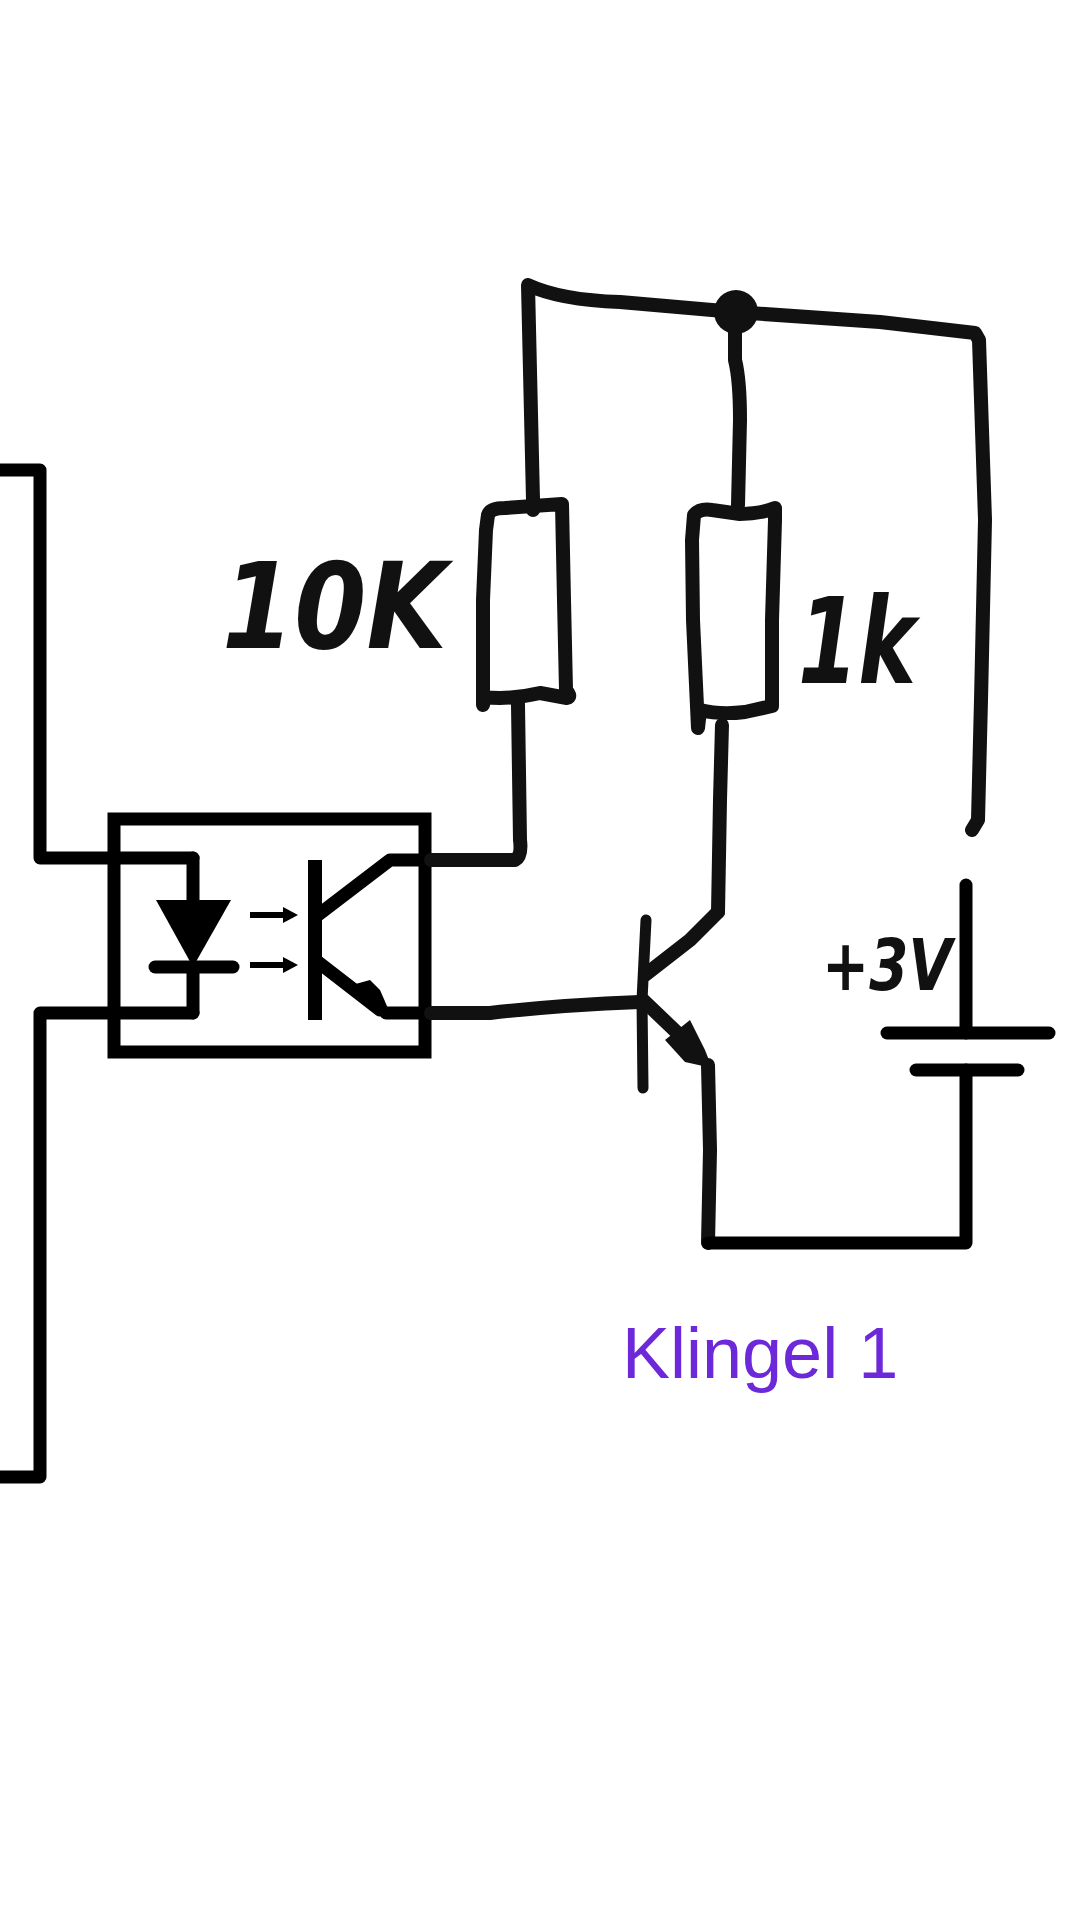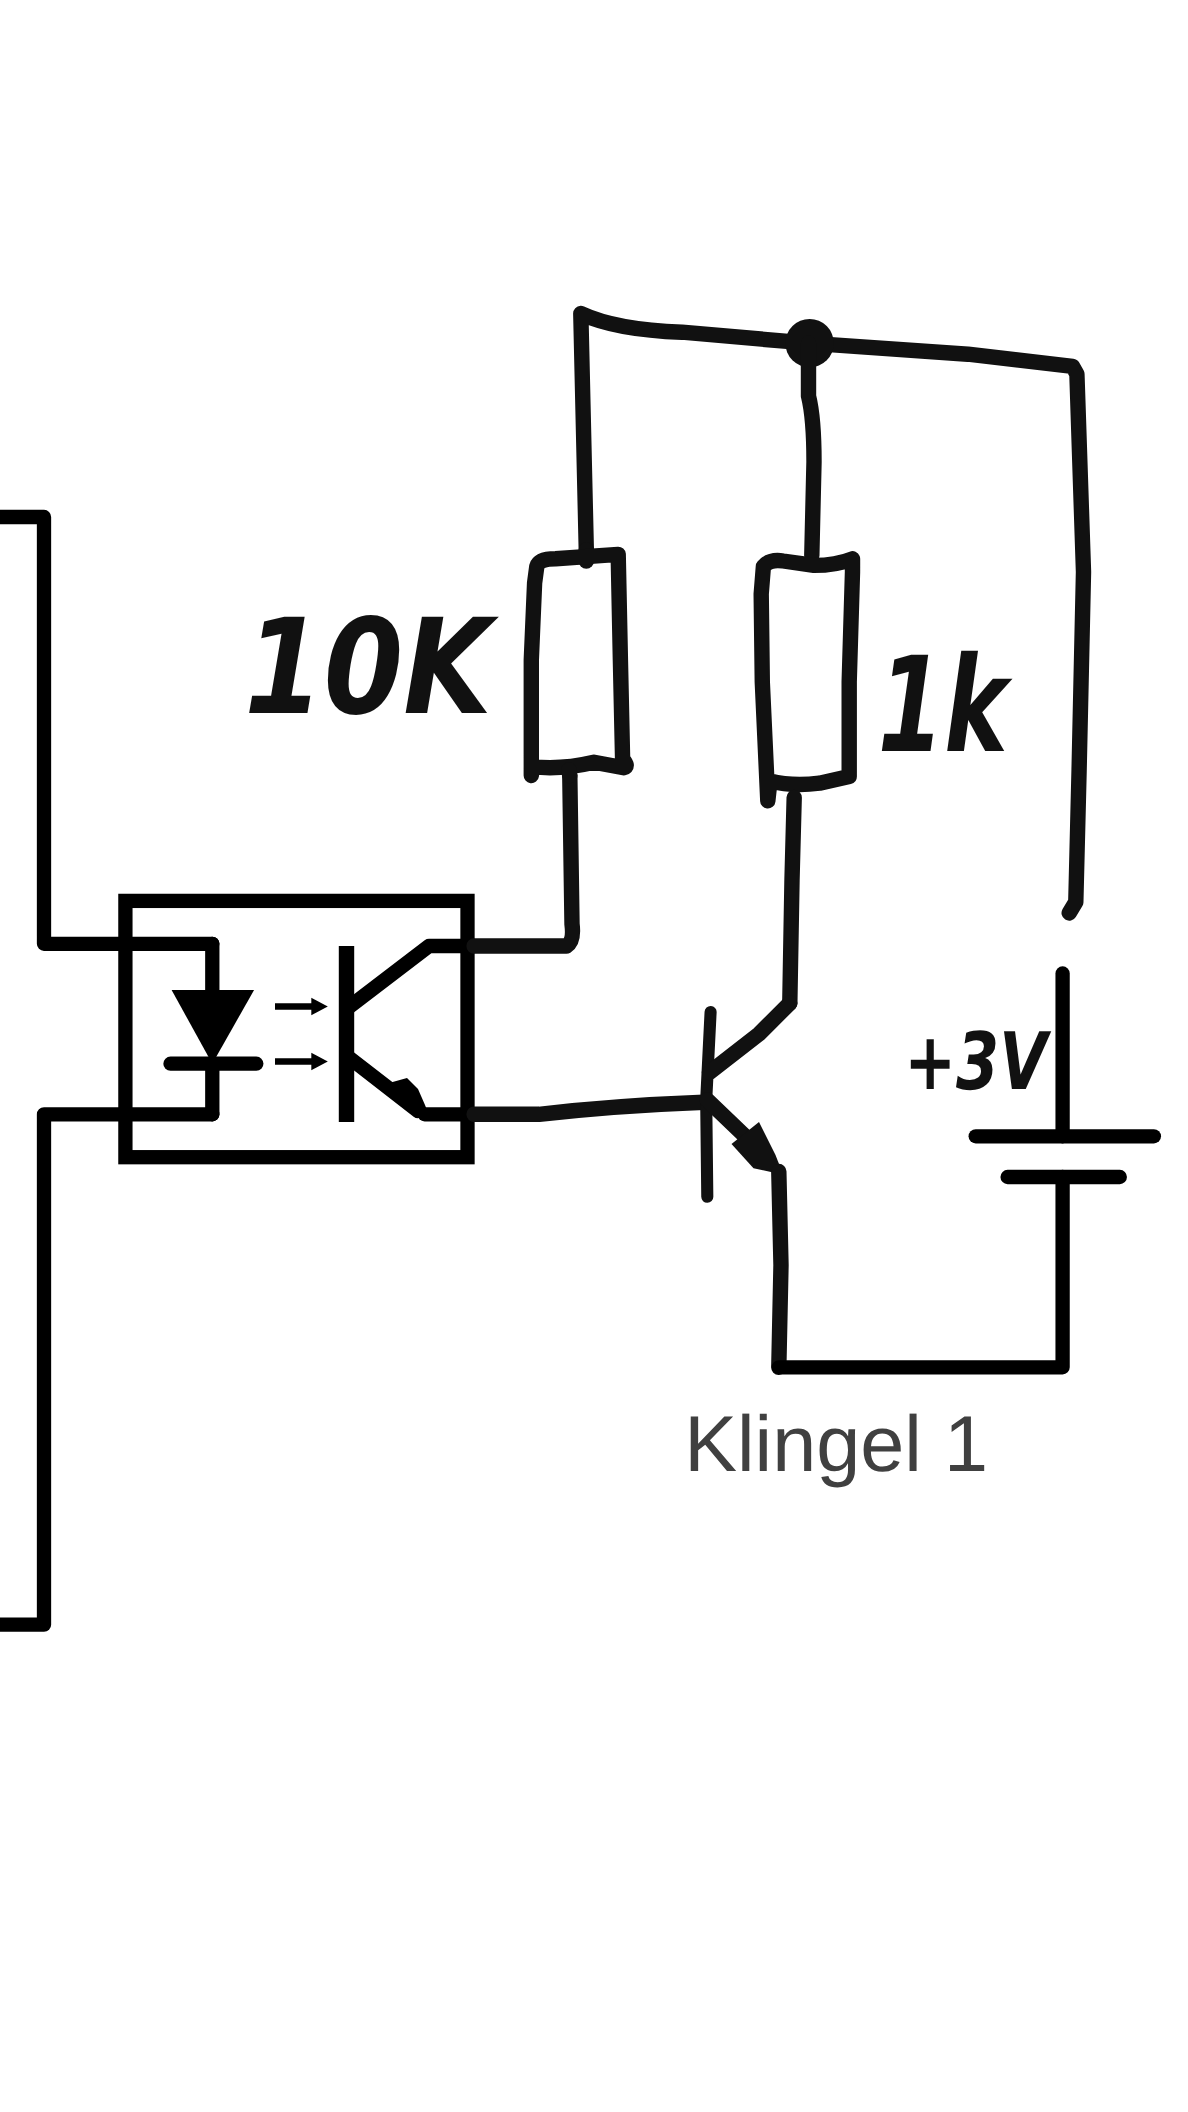--- a/index.html
+++ b/index.html
@@ -4,22 +4,22 @@
 <style>
   html, body { margin: 0; padding: 0; background: #ffffff; }
   body { width: 1080px; height: 1920px; position: relative; overflow: hidden; }
   #schematic { position: absolute; left: 0; top: 0; width: 1080px; height: 1920px; }
   .wire { fill: none; stroke: #000000; stroke-width: 13; stroke-linecap: round; stroke-linejoin: round; }
   .hand { fill: none; stroke: #111111; stroke-width: 14; stroke-linecap: round; stroke-linejoin: round; }
   .hand-thin { fill: none; stroke: #111111; stroke-width: 11; stroke-linecap: round; stroke-linejoin: round; }
   .fillblk { fill: #000000; }
   .hand-label { fill: #111111; }
   .caption {
-    position: absolute; left: 622px; top: 1272px;
-    font-family: "Liberation Sans", sans-serif; font-size: 72px; color: #404040;
+    position: absolute; left: 622px; top: 1312px;
+    font-family: "Liberation Sans", sans-serif; font-size: 72px; color: #6d28d9;
     white-space: nowrap; letter-spacing: 0px;
   }
 </style>
 </head>
 <body>
 
 <svg id="schematic" viewBox="0 0 1080 1920" xmlns="http://www.w3.org/2000/svg">
 
   <g>
     <path class="wire" d="M -10 470 L 40 470 L 40 858 L 193 858"></path>

